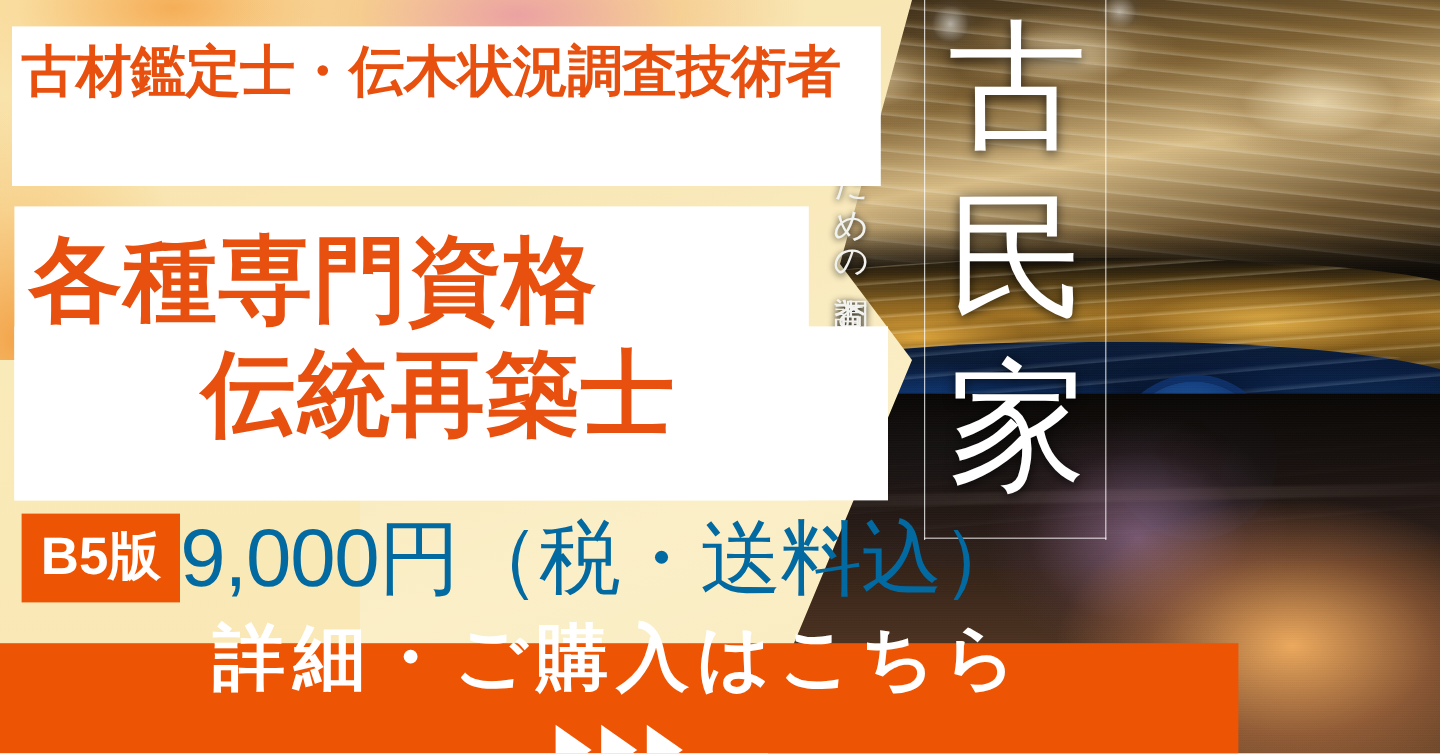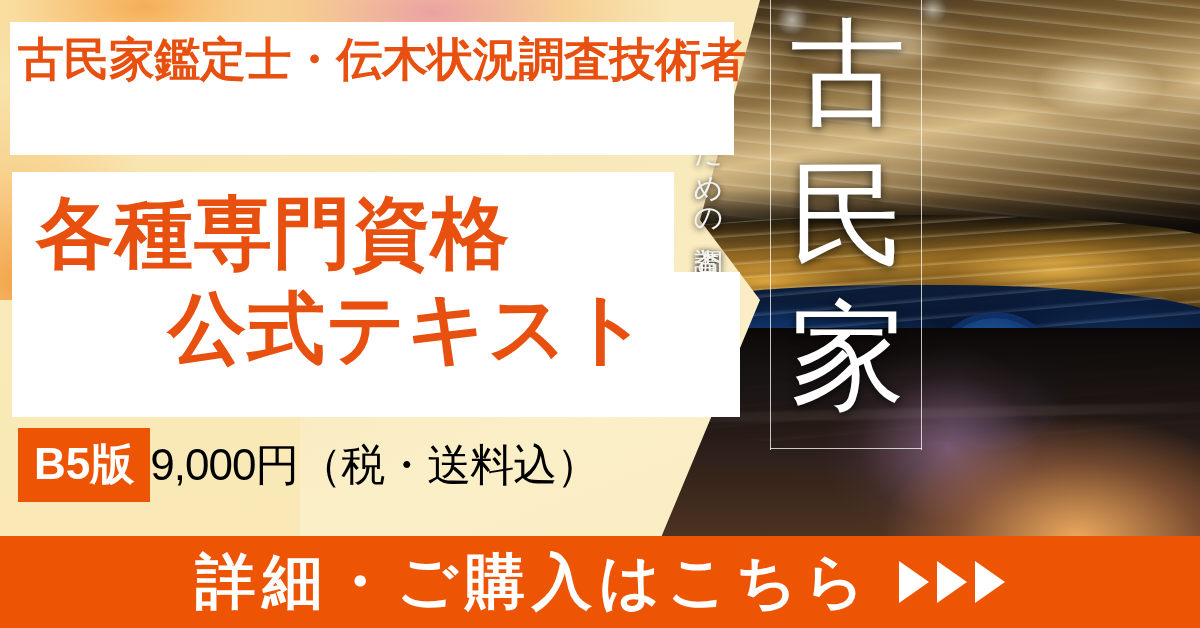--- a/index.html
+++ b/index.html
@@ -257,56 +257,57 @@
   .headline {
     position: absolute;
     left: 0; top: 186px;
     width: 690px;
     color: #e8500f;
     font-size: 78px;
     font-weight: bold;
     line-height: 1.22;
     letter-spacing: 1px;
   }
-  .headline .h1 { display: block; padding-left: 36px; }
+  .headline .h1 { display: block; padding-left: 24px; }
   .headline .h2 { display: block; padding-left: 168px; }
 
   
   .price-row {
     position: absolute;
     left: 18px; top: 428px;
     display: flex;
     align-items: center;
   }
   .badge {
     background: #ed5505;
     color: #ffffff;
     font-size: 44px;
     font-weight: bold;
     line-height: 1;
     padding: 14px 16px 16px 16px;
     letter-spacing: 0;
   }
   .price {
-    color: #000000;
-    font-size: 44px;
+    color: #0369a1;
+    font-size: 68px;
     line-height: 1;
     letter-spacing: -1px;
     white-space: nowrap;
   }
 
   
   .cta {
     position: absolute;
-    left: 0; bottom: 0; width: 1200px; height: 92px;
+    left: 0; bottom: 0; width: 1032px; height: 92px;
     background: #ed5505;
     display: flex;
     align-items: center;
     justify-content: center;
     gap: 26px;
+    flex-direction: column;
   }
   .cta-text {
     color: #ffffff;
     font-size: 60px;
     font-weight: bold;
     letter-spacing: 7px;
     line-height: 1;
     white-space: nowrap;
   }
   .arrows { display: flex; gap: 8px; align-items: center; }
@@ -354,26 +355,26 @@
   </div>
   <div class="cover-sub">
     <span class="s1">伝統構法</span><span class="gap"></span><span>古民家活用のための調査と再生の</span>
   </div>
 
   <div class="panel panel-top"></div>
   <div class="panel panel-main"></div>
   <div class="panel panel-main-ext"></div>
 
   <div class="cert-lines">
-    <div class="l2">古民家鑑定士・伝木状況調査技術者</div>
+    <div class="l2">古材鑑定士・伝木状況調査技術者</div>
   </div>
 
   <div class="headline">
     <span class="h1">各種専門資格</span>
-    <span class="h2">公式テキスト</span>
+    <span class="h2">伝統再築士</span>
   </div>
 
   <div class="price-row">
     <div class="badge">B5版</div>
     <div class="price">9,000円（税・送料込）</div>
   </div>
 
   <div class="cta">
     <div class="cta-text">詳細・ご購入はこちら</div>
     <div class="arrows">

